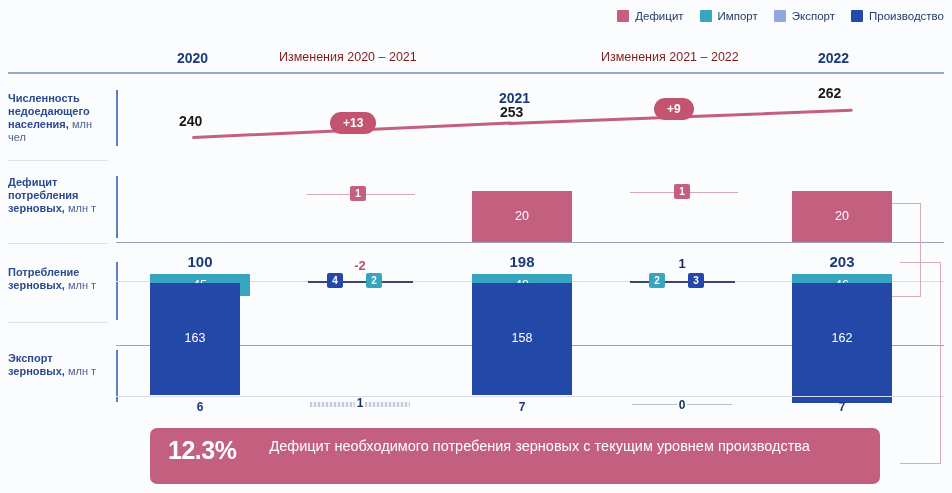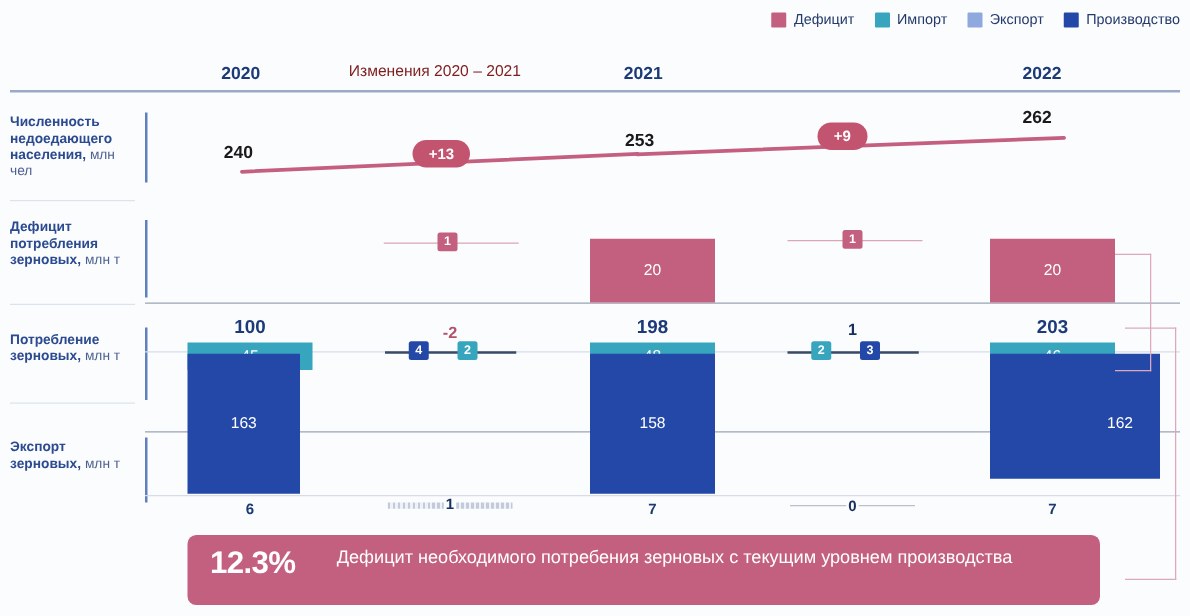--- a/index.html
+++ b/index.html
@@ -117,21 +117,22 @@
       <span>Экспорт</span>
     </div>
     <div class="item">
       <span class="sw" style="background:#2448a8"></span>
       <span>Производство</span>
     </div>
   </div>
 
   <div class="col-head year" style="left:177px;">2020</div>
   <div class="col-head delta" style="left:279px;">Изменения 2020 – 2021</div>
-  <div class="col-head year" style="left:499px;">2021</div>
+  <div class="col-head year" style="left:499px;margin-top:40px;">2021</div>
+  <div class="col-head delta" style="left:601px;">Изменения 2021 – 2022</div>
   <div class="col-head year" style="left:818px;">2022</div>
   <div class="head-rule"></div>
 
   <div class="rowlabel" style="top:92px;">
     <span>Численность недоедающего</span>
     <span>населения,</span>
     <span class="unit">млн чел</span>
   </div>
   <div class="vbar" style="top:90px;height:56px;"></div>
   <div class="rowdiv" style="top:160px;"></div>
@@ -192,21 +193,21 @@
   <div class="bar import" style="left:472px;top:274px;width:100px;height:22px;">
     <span class="barval" style="top:4px;">48</span>
   </div>
   <div class="bar prod" style="left:472px;top:283px;width:100px;height:112px;">
     <span class="barval" style="top:48px;">158</span>
   </div>
 
   <div class="bar import" style="left:792px;top:274px;width:100px;height:22px;">
     <span class="barval" style="top:4px;">46</span>
   </div>
-  <div class="bar prod" style="left:792px;top:283px;width:100px;height:100px;padding-left:36px;">
+  <div class="bar prod" style="left:792px;top:283px;width:100px;height:120px;">
     <span class="barval" style="top:48px;">162</span>
   </div>
 
   <div class="conn dark" style="left:308px;top:281px;width:105px;"></div>
   <div class="deltalabel neg" style="left:330px;top:258px;width:60px;">-2</div>
   <div class="chip prod" style="left:327px;top:273px;">4</div>
   <div class="chip imp" style="left:366px;top:273px;">2</div>
 
   <div class="conn dark" style="left:630px;top:281px;width:105px;"></div>
   <div class="deltalabel dark" style="left:652px;top:256px;width:60px;">1</div>

